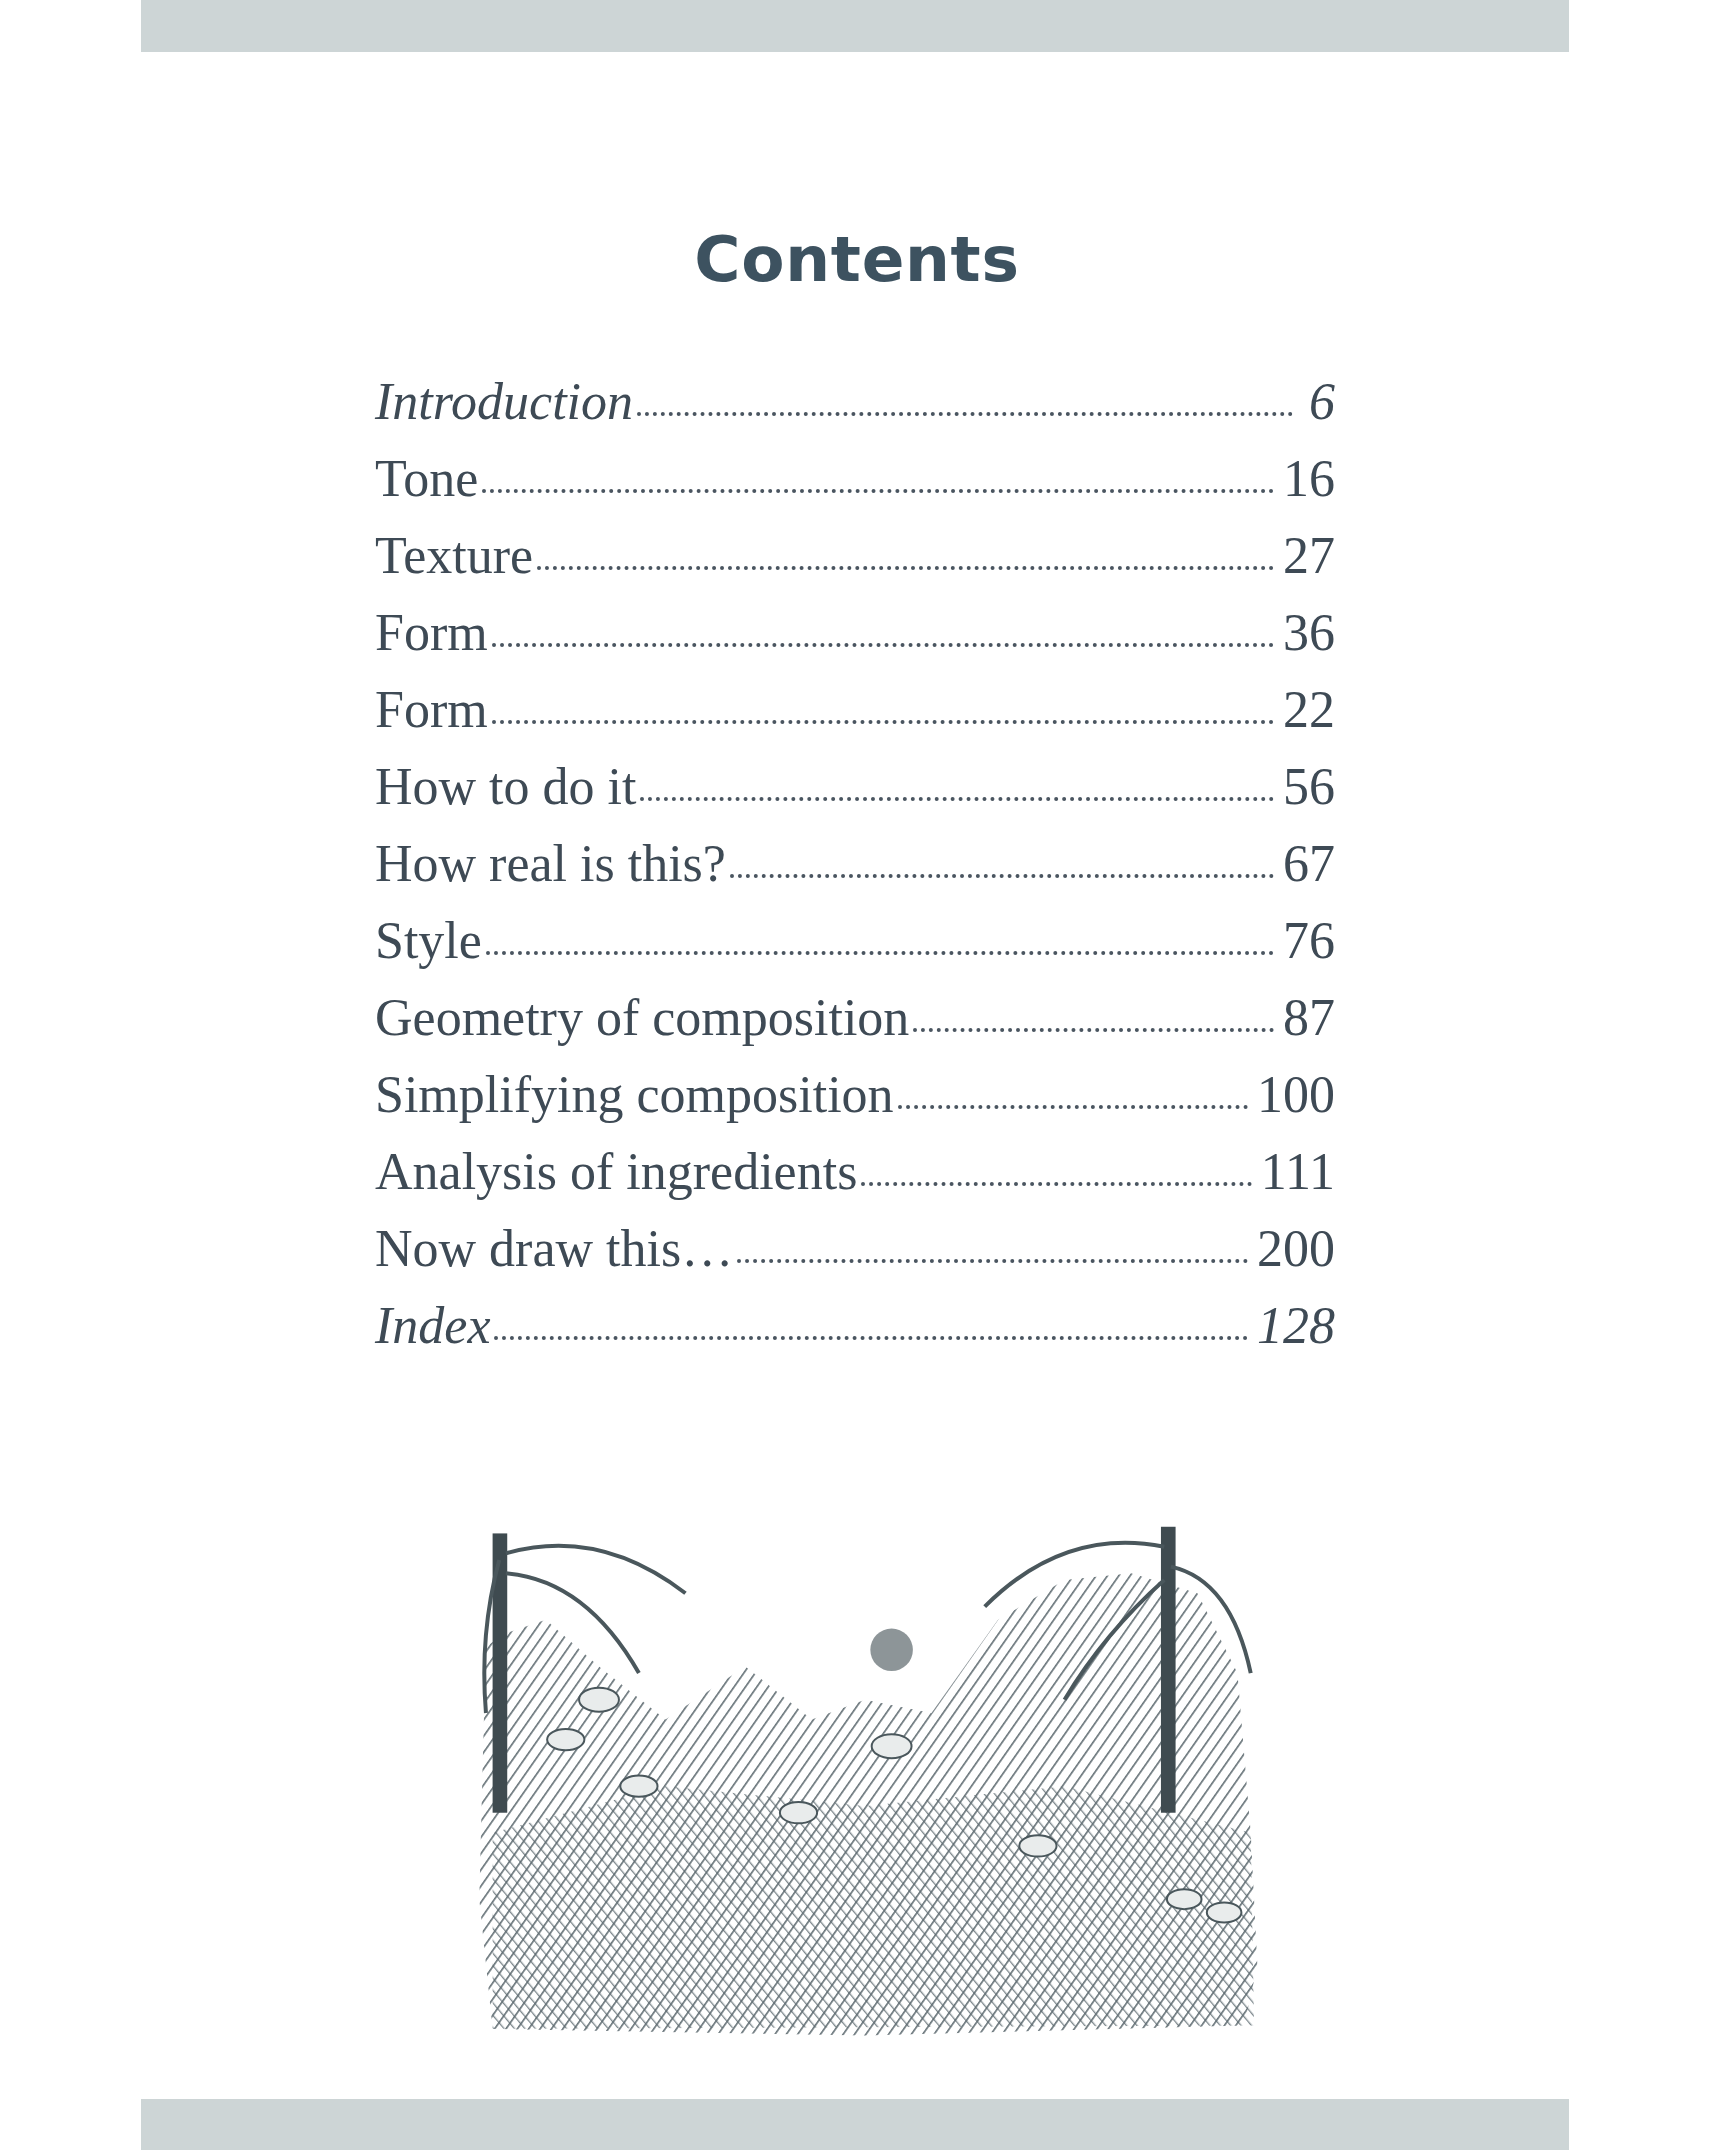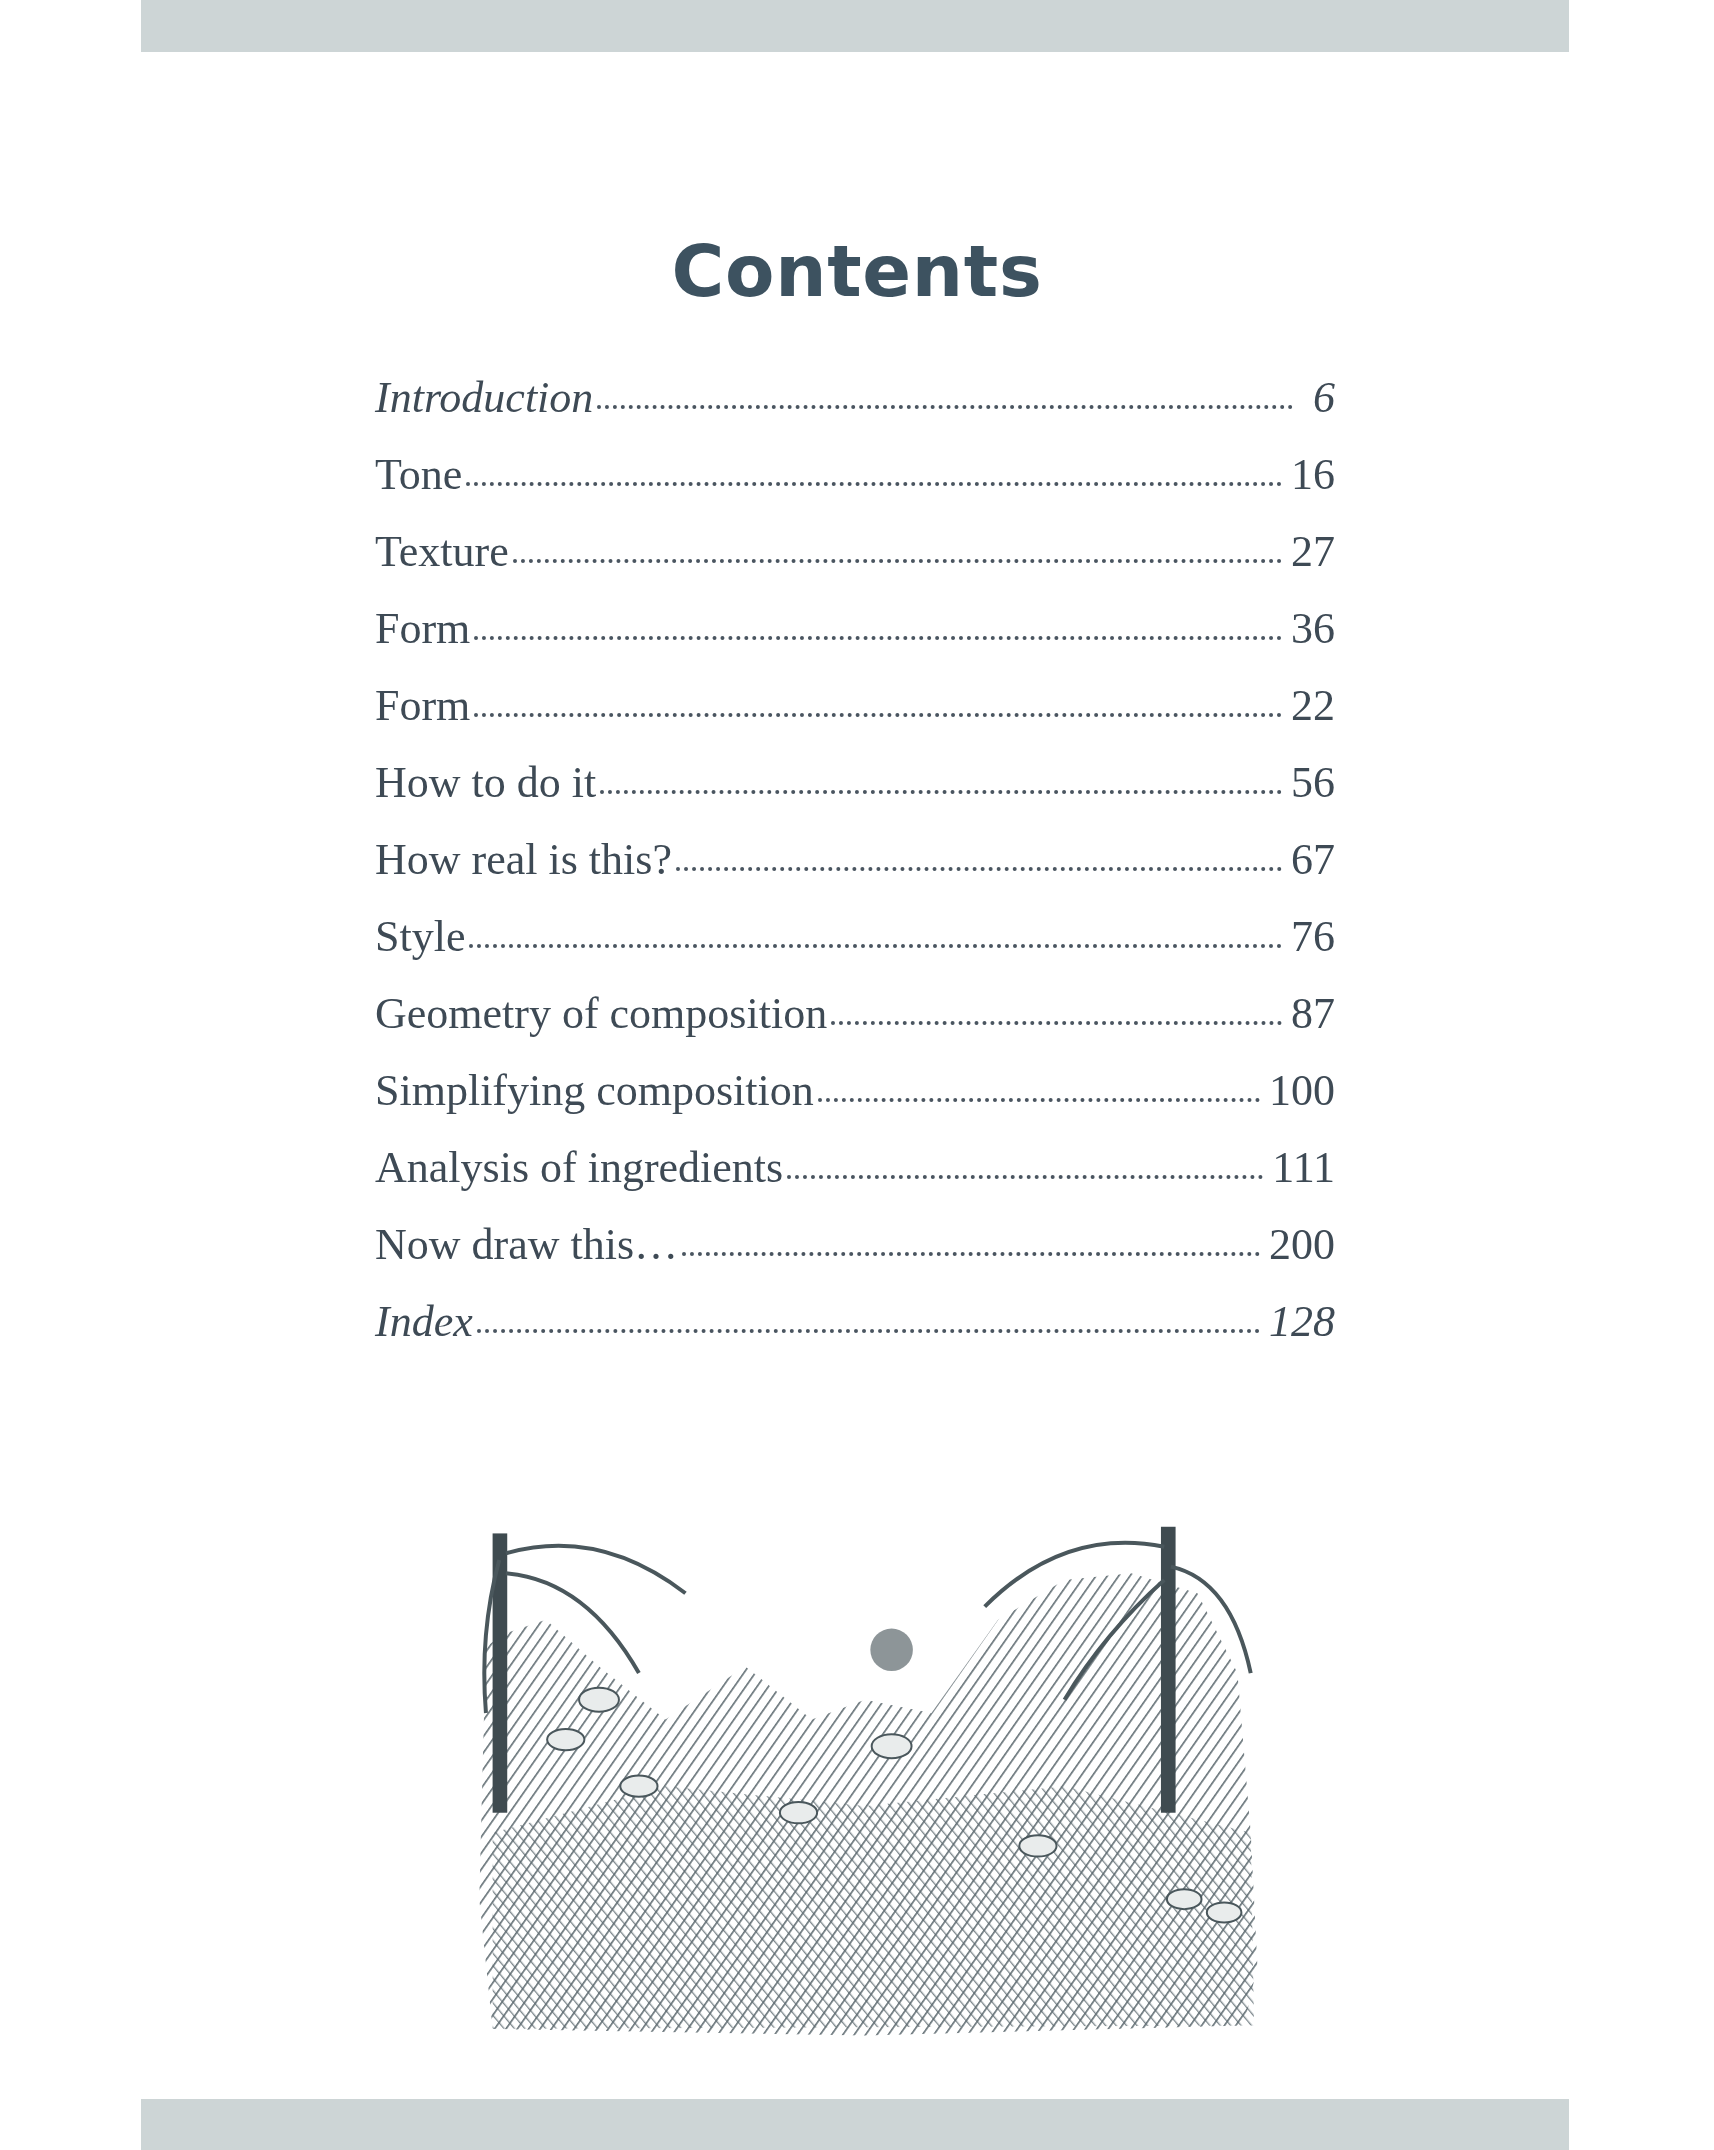--- a/index.html
+++ b/index.html
@@ -5,26 +5,26 @@
   html, body { margin:0; padding:0; }
   body {
     width:1714px; height:2151px; background:#ffffff; position:relative; overflow:hidden;
     font-family:"Liberation Serif", "DejaVu Serif", serif; color:#3e4a55;
   }
   .band { position:absolute; left:141px; width:1428px; background:#cdd5d6; }
   .band.top { top:0; height:52px; }
   .band.bottom { top:2099px; height:52px; }
   .title {
     position:absolute; top:181px; left:0; width:1714px; text-align:center;
-    font-family:"DejaVu Sans", sans-serif; font-weight:bold; font-size:72px;
+    font-family:"DejaVu Sans", sans-serif; font-weight:bold; font-size:63px;
     color:#3d5260; letter-spacing:0.7px;
   }
   .toc { position:absolute; left:375px; top:372px; width:960px; }
   .row {
-    display:flex; align-items:baseline; height:77px; font-size:44px;
+    display:flex; align-items:baseline; height:77px; font-size:52px;
     color:#3e4a55;
   }
   .row .label { white-space:nowrap; }
   .row.italic .label, .row.italic .page { font-style:italic; }
   .row .leader {
     flex:1; margin:0 9.3px 0 4px; border-bottom:4px dotted #4a5560; height:0;
     position:relative; top:-2.7px;
   }
   .row .page { min-width:33px; text-align:right; white-space:nowrap; }
   .illustration { position:absolute; left:466px; top:1500px; width:808px; height:539px; }

